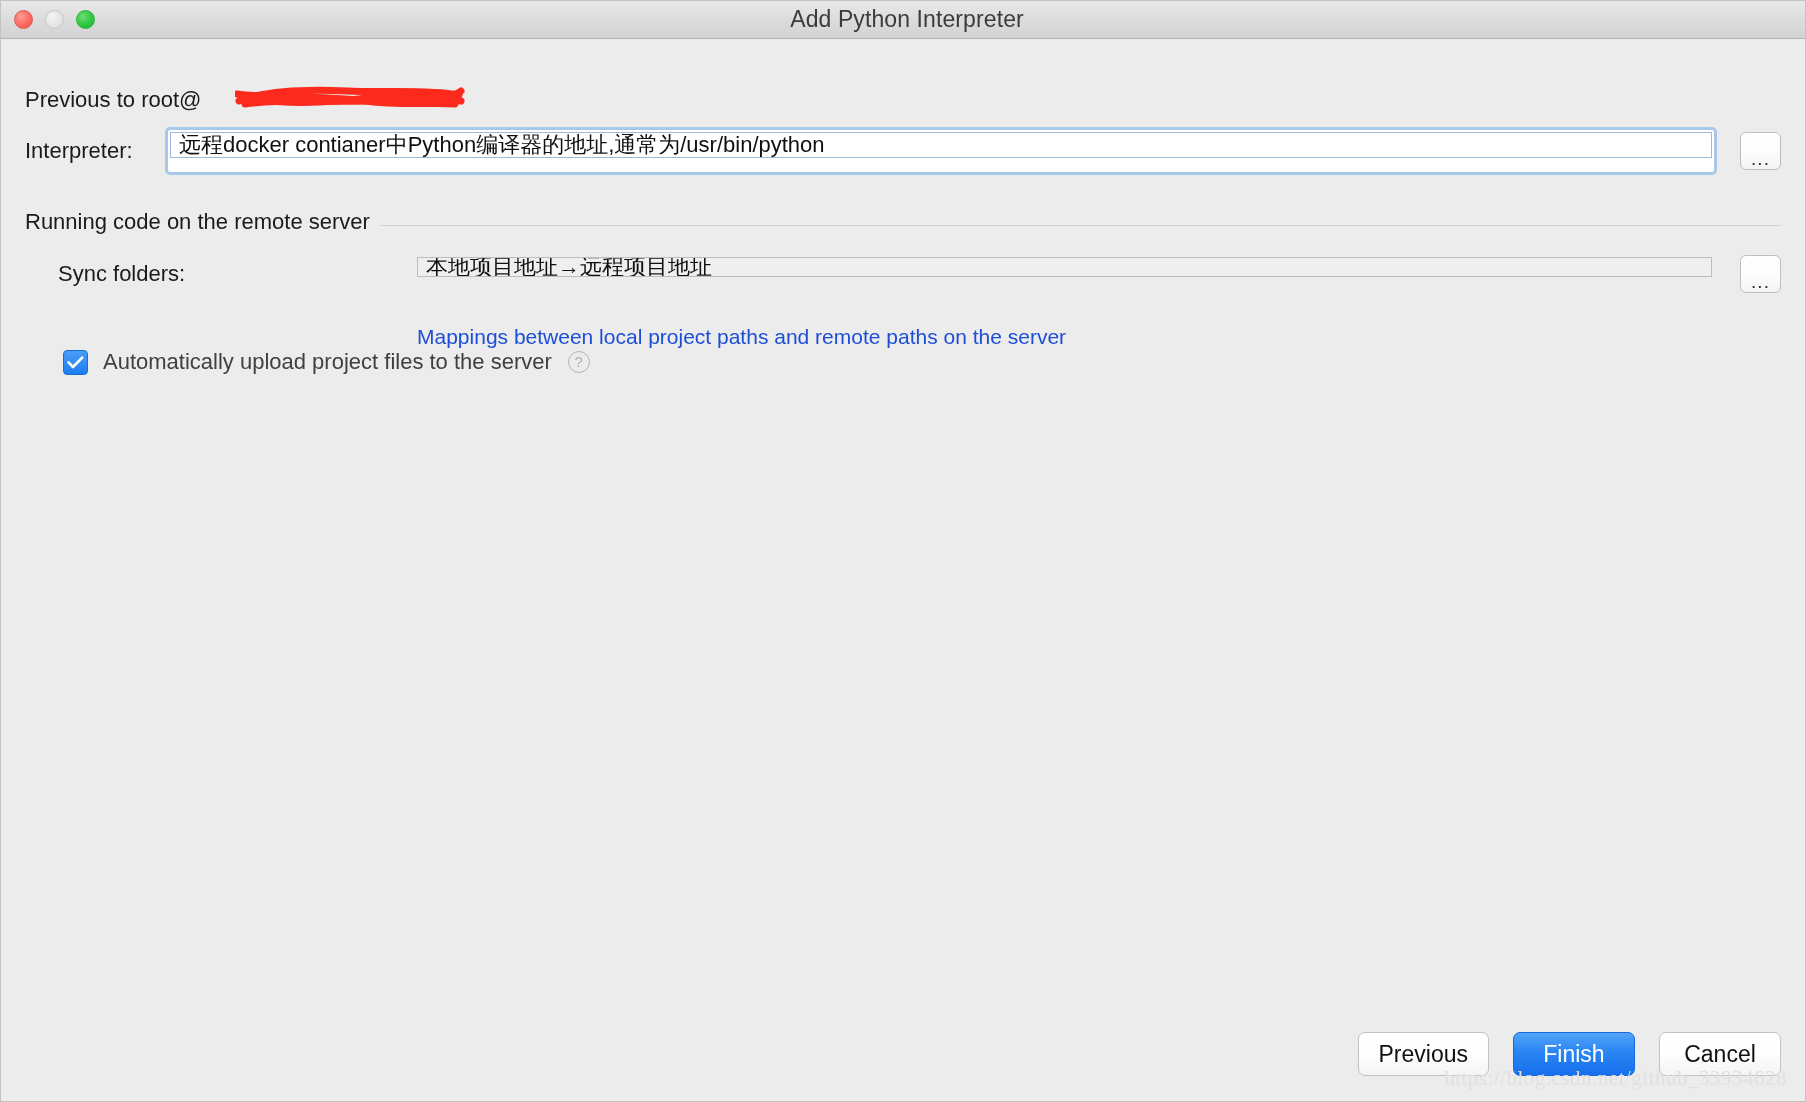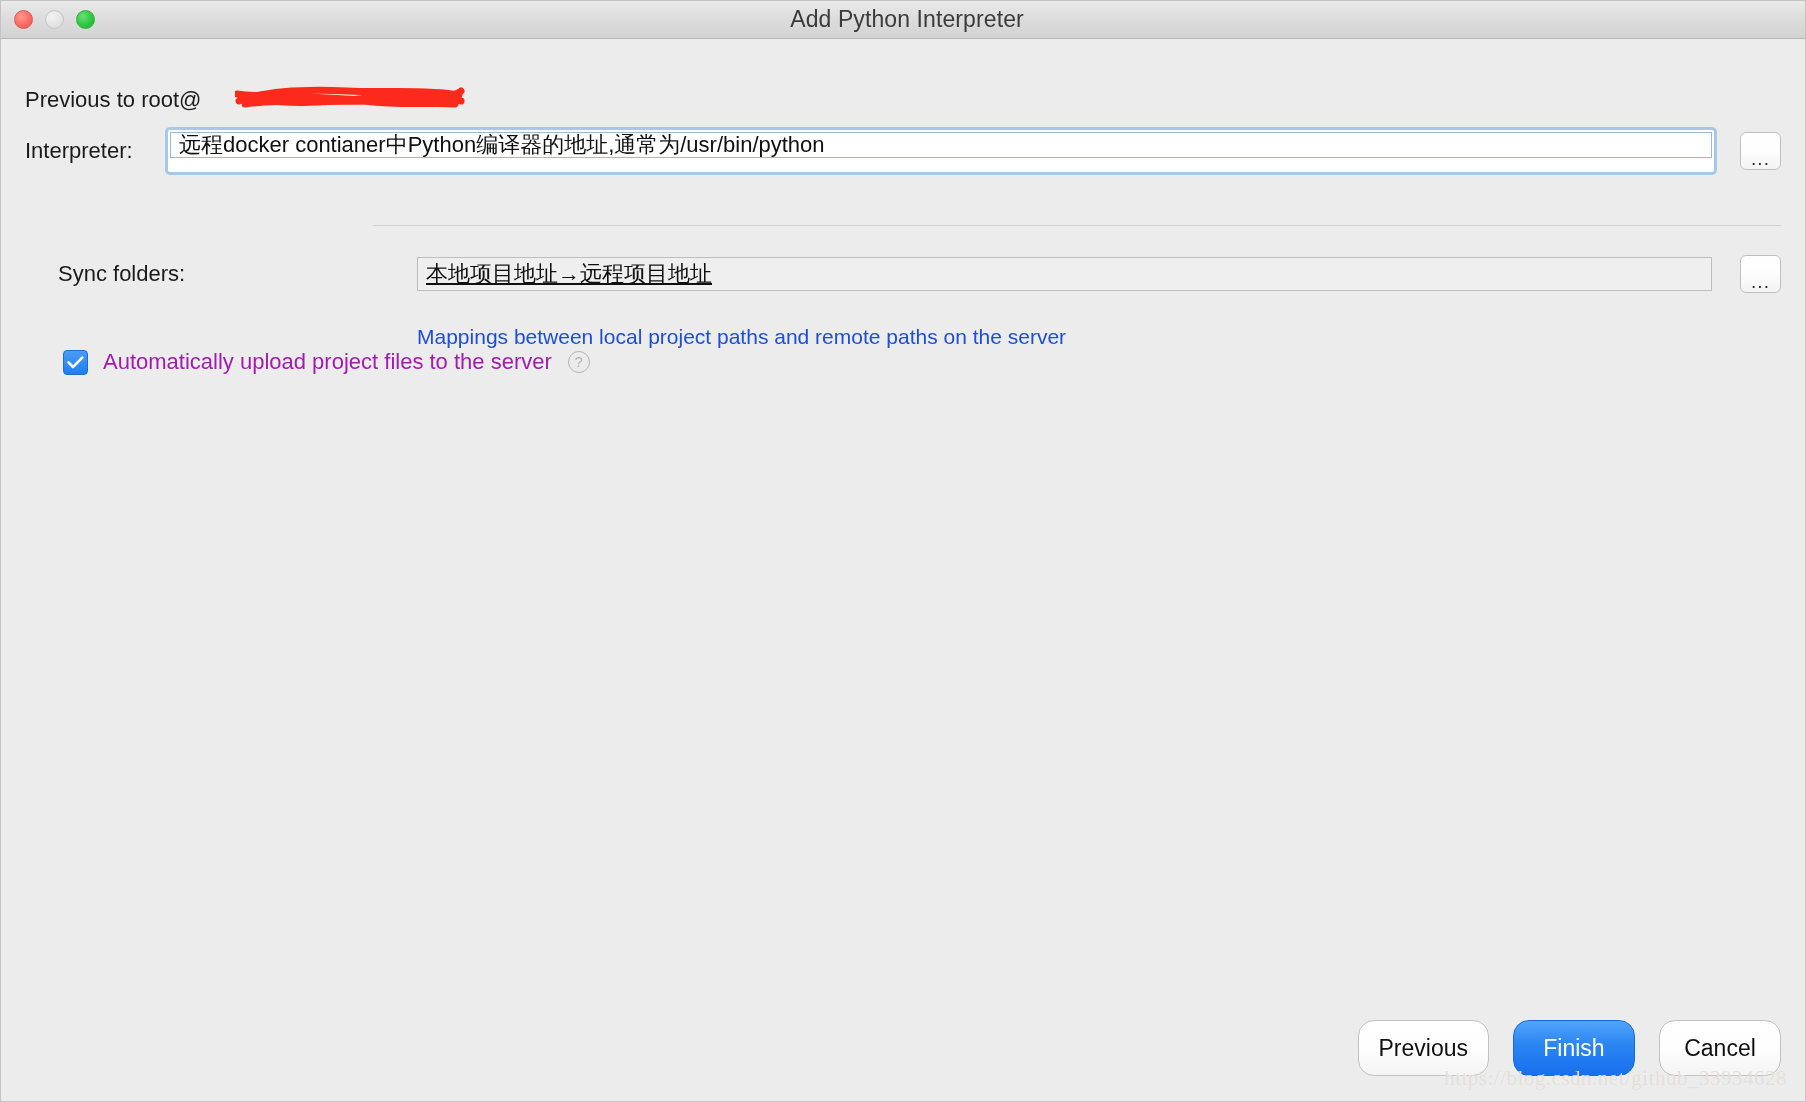--- a/index.html
+++ b/index.html
@@ -194,32 +194,31 @@
     top: 4px;
     font-size: 22px;
     color: #1b1b1b;
     white-space: nowrap;
   }
   .sync-input {
     position: absolute;
     left: 392px;
     right: 69px;
     top: 0;
-    height: 34px;
+    height: 20px;
     border: 1px solid #bdbdbd;
     box-sizing: border-box;
     background: #efefef;
     display: flex;
     align-items: center;
     padding-left: 8px;
     font-size: 22px;
     color: #101010;
     overflow: hidden;
     white-space: nowrap;
-    text-decoration: underline;
   }
   .sync-browse {
     position: absolute;
     right: 0;
     top: -2px;
     width: 41px;
     height: 38px;
     background: linear-gradient(to bottom, #ffffff 0%, #fdfdfd 50%, #f3f3f3 100%);
     border: 1px solid #bfbfbf;
     border-radius: 6px;
@@ -262,21 +261,21 @@
     border: 1px solid #1a6fd4;
     box-sizing: border-box;
     display: flex;
     align-items: center;
     justify-content: center;
     flex: none;
   }
   .checkbox svg { display: block; }
   .check-label {
     font-size: 22px;
-    color: #a21caf;
+    color: #404040;
     margin-left: 15px;
     white-space: nowrap;
   }
   .help-icon {
     width: 22px;
     height: 22px;
     border-radius: 50%;
     border: 1.5px solid #b4b4b4;
     box-sizing: border-box;
     color: #b0b0b0;
@@ -290,24 +289,24 @@
   
   .footer {
     position: absolute;
     right: 24px;
     bottom: 27px;
     display: flex;
     align-items: center;
     gap: 24px;
   }
   .btn {
-    height: 56px;
+    height: 44px;
     min-width: 122px;
     padding: 0 20px;
-    border-radius: 16px;
+    border-radius: 7px;
     box-sizing: border-box;
     font-size: 23px;
     display: flex;
     align-items: center;
     justify-content: center;
     white-space: nowrap;
     font-family: "Liberation Sans", "DejaVu Sans", sans-serif;
   }
   .btn.plain {
     background: linear-gradient(to bottom, #ffffff 0%, #fefefe 48%, #f4f4f4 100%);
@@ -359,20 +358,21 @@
 
     <div class="interp-row">
       <div class="interp-label">Interpreter:</div>
       <div class="focus-ring"></div>
       <div class="interp-input">远程docker contianer中Python编译器的地址,通常为/usr/bin/python</div>
       <div class="browse-btn">
         <span class="dots">...</span>
       </div>
     </div>
 
+    <div class="group-title">Running code on the remote server</div>
     <div class="group-line"></div>
 
     <div class="sync-row">
       <div class="sync-label">Sync folders:</div>
       <div class="sync-input">本地项目地址→远程项目地址</div>
       <div class="sync-browse">
         <span class="dots">...</span>
       </div>
     </div>
 

